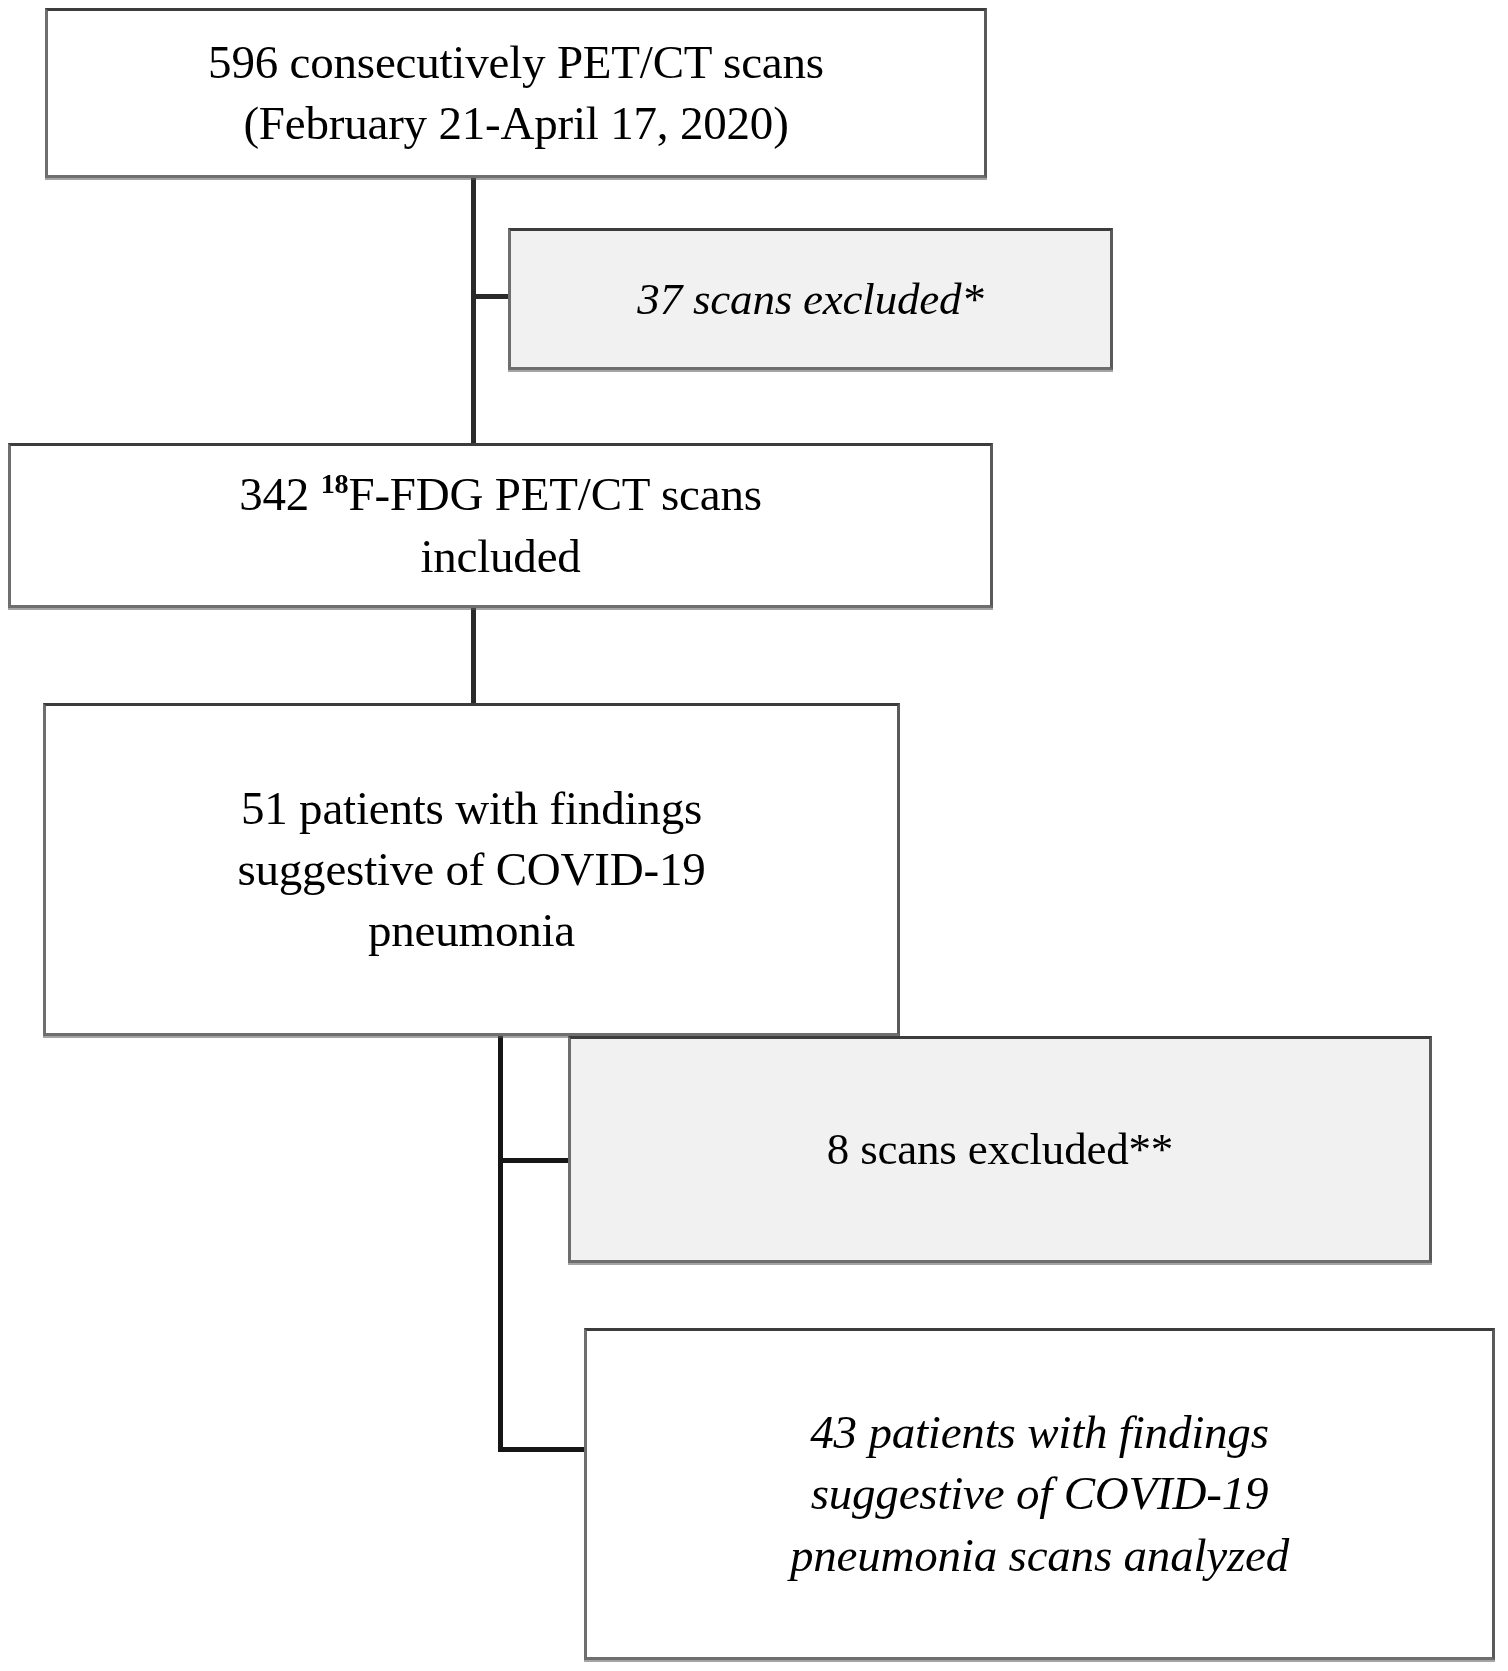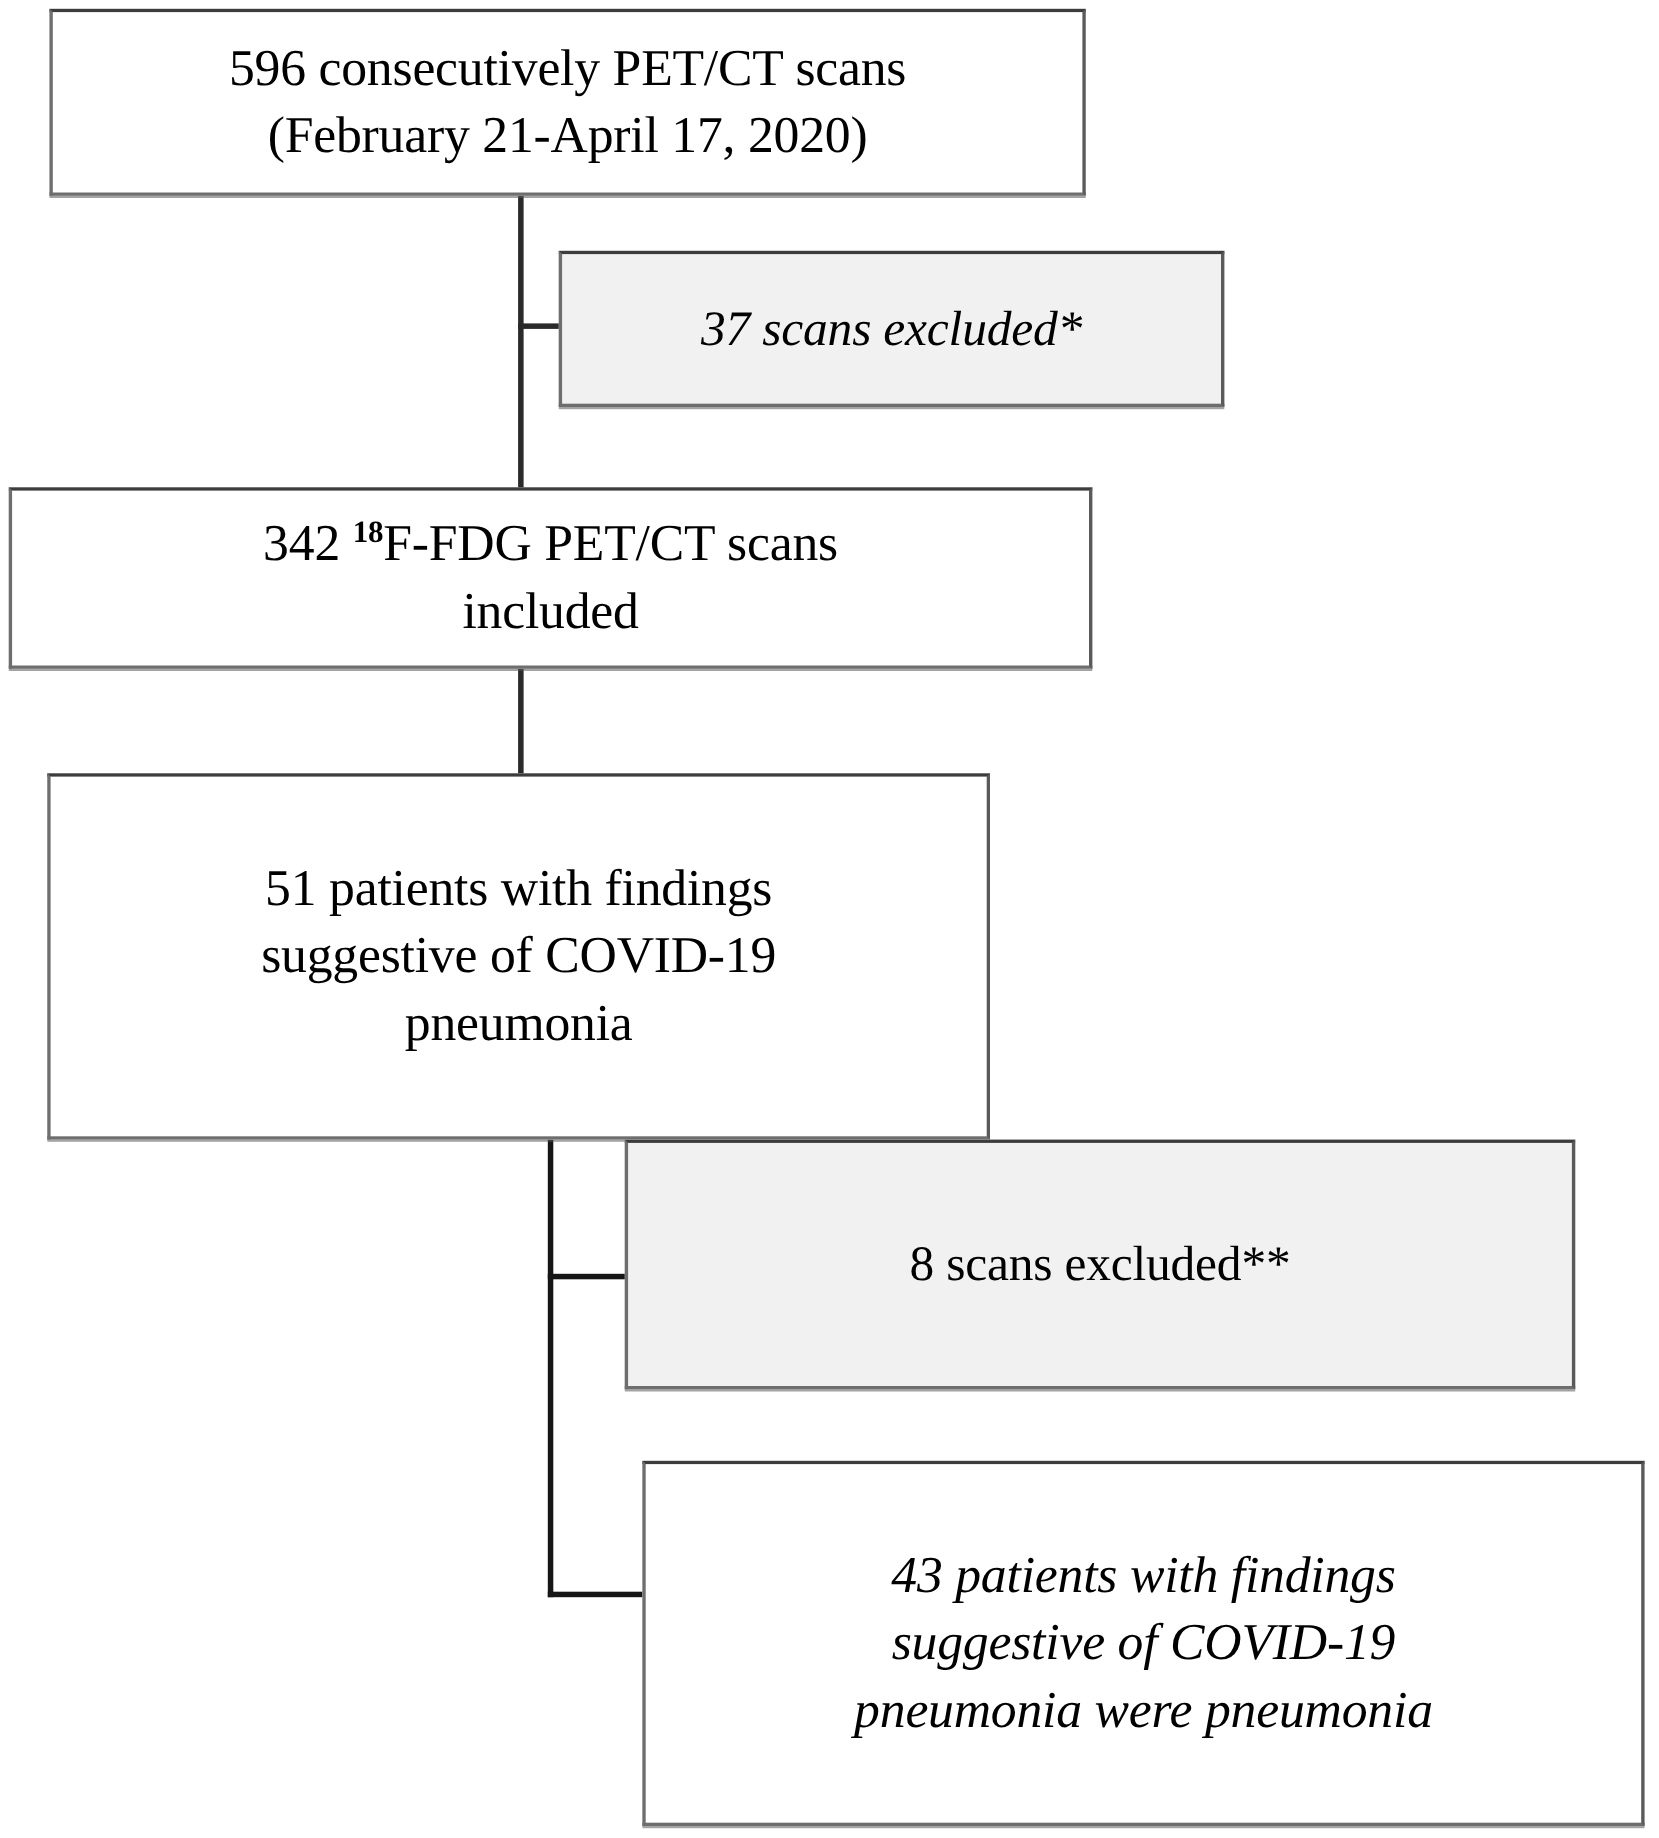--- a/index.html
+++ b/index.html
@@ -106,17 +106,17 @@
   </div>
 
   <div class="node excluded fs-md" style="left:568px; top:1036px; width:864px; height:227px;">
     <span class="txt">8 scans excluded**</span>
   </div>
 
   <div class="node fs-lg" style="left:584px; top:1328px; width:911px; height:332px;font-style:italic;">
     <span class="txt">
       <span>43 patients with findings</span><br>
       <span>suggestive of COVID-19</span><br>
-      <span>pneumonia were pneumonia</span>
+      <span>pneumonia scans analyzed</span>
     </span>
   </div>
 
 </div>
 
 </body></html>

